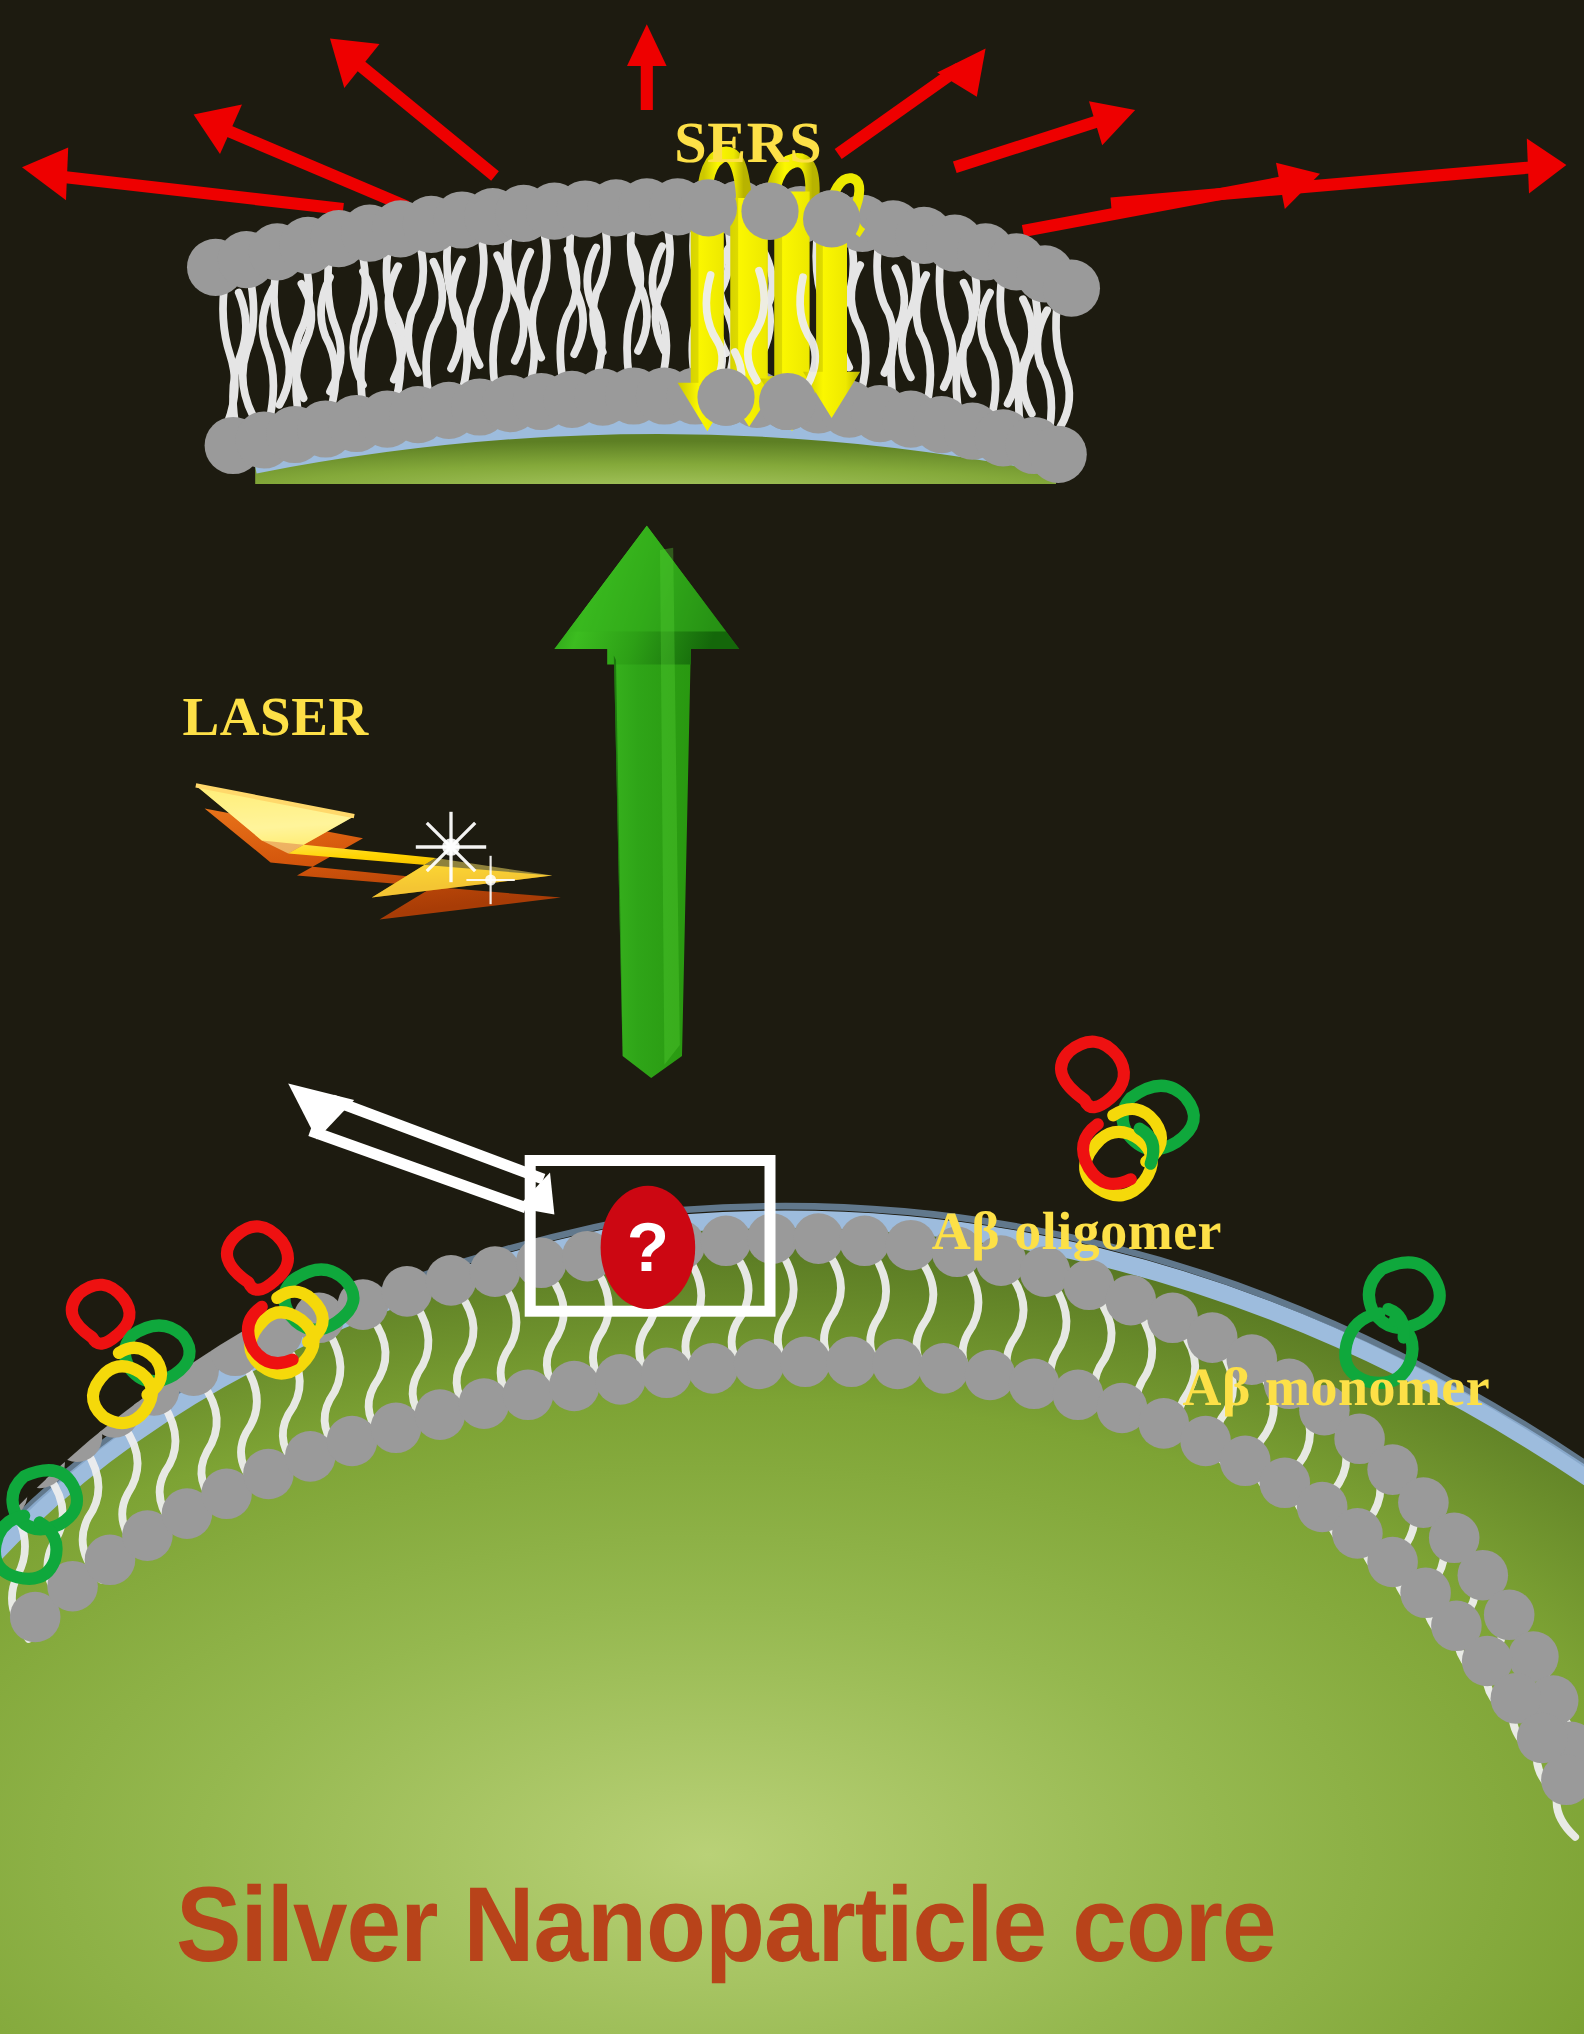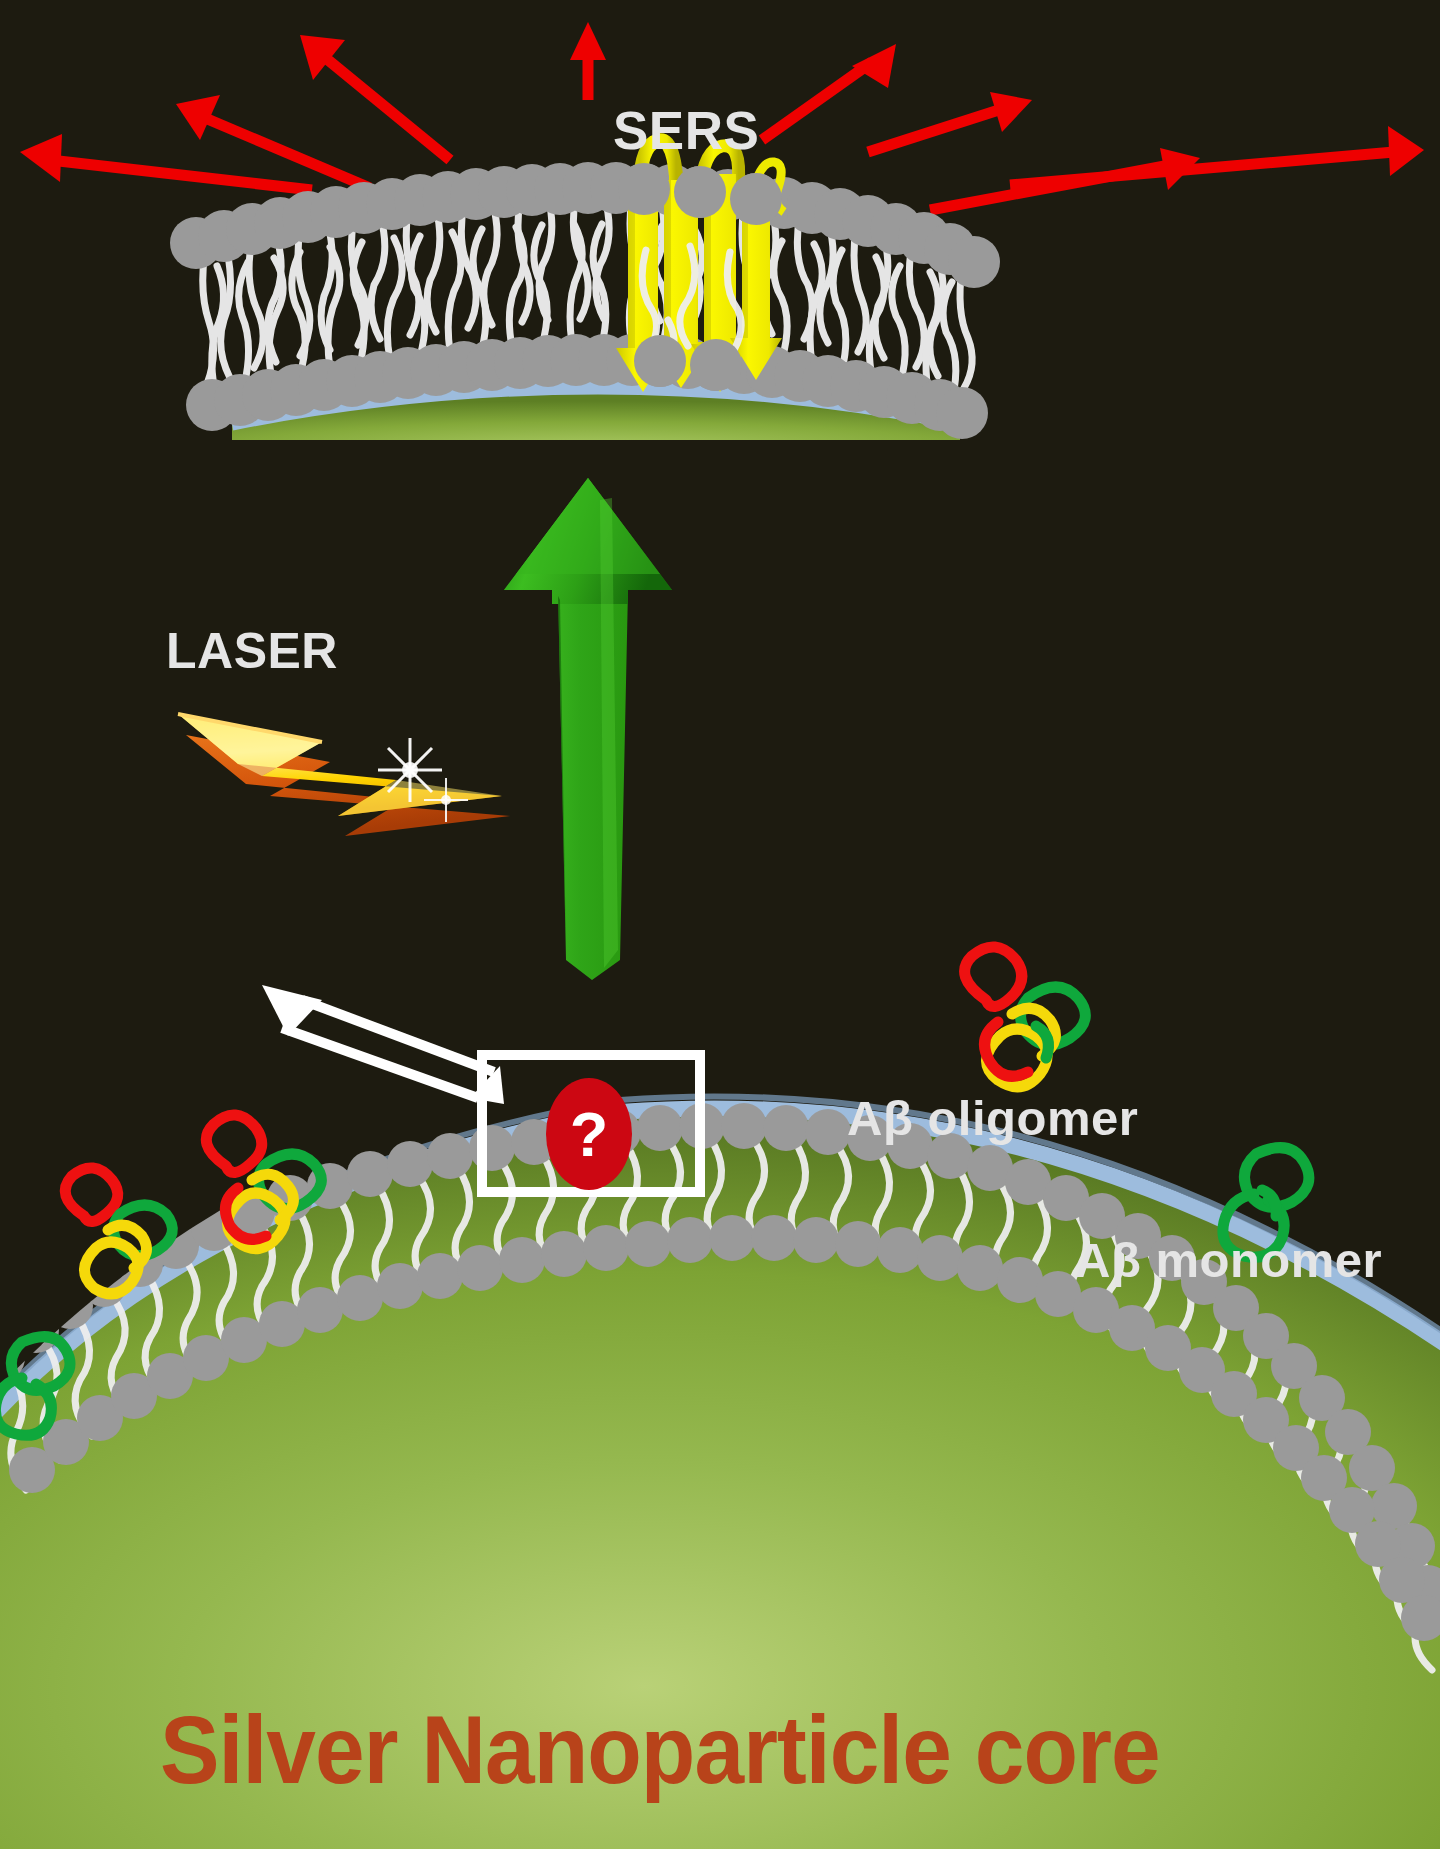--- a/index.html
+++ b/index.html
@@ -17,24 +17,24 @@
   }
   #stage svg.layer {
     position: absolute;
     left: 0;
     top: 0;
     width: 1440px;
     height: 1849px;
   }
   .lbl {
     position: absolute;
-    color: #e5e5e5;
+    color: #fde047;
     font-weight: bold;
     white-space: nowrap;
-    font-family: Liberation Sans, sans-serif;
+    font-family: Liberation Serif, serif;
     letter-spacing: 0.5px;
   }
   #label-sers { left: 613px; top: 100px; font-size: 53px; }
   #label-laser { left: 143px; top: 622px; font-size: 50px; margin-left: 23px; }
   #label-oligomer { left: 847px; top: 1090px; font-size: 49px; }
   #label-monomer { left: 1075px; top: 1232px; font-size: 49px; }
   #label-core {
     position: absolute;
     left: 160px;
     top: 1694px;

